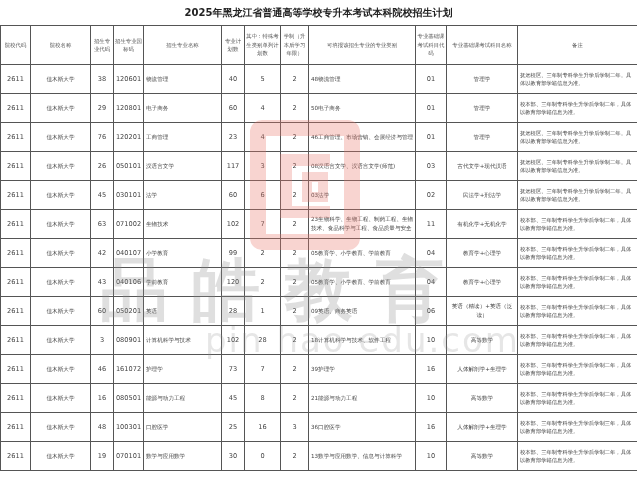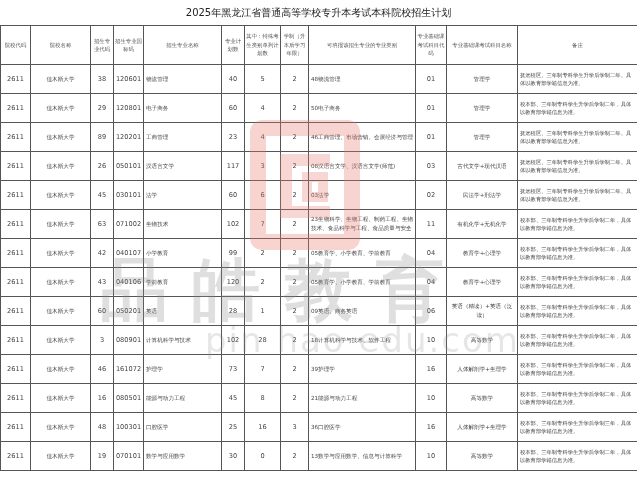--- a/index.html
+++ b/index.html
@@ -1,21 +1,21 @@
 <!DOCTYPE html>
 <html><head>
   <meta charset="utf-8">
   <style>
     * { margin: 0; padding: 0; box-sizing: border-box; }
     html, body { width: 637px; height: 500px; background: #ffffff; overflow: hidden; }
     body { font-family: "DejaVu Sans", "Liberation Sans", sans-serif; color: #333; position: relative; }
     .page { position: relative; width: 637px; height: 500px; background: #fff; }
     .title {
       position: absolute; left: 0; top: 0; width: 637px; height: 25px;
-      text-align: center; line-height: 25px; font-size: 10px; font-weight: normal; color: #222;
+      text-align: center; line-height: 25px; font-size: 10px; font-weight: bold; color: #222;
       letter-spacing: 0px;
     }
     table.plan {
       position: absolute; left: 0; top: 25px; width: 637px;
       border-collapse: collapse; table-layout: fixed;
     }
     table.plan td, table.plan th {
       border: 1px solid #555;
       font-size: 5.6px; line-height: 1.55;
       text-align: center; vertical-align: middle;
@@ -113,21 +113,21 @@
           <td class="num">4</td>
           <td class="num">2</td>
           <td class="left">50电子商务</td>
           <td class="num">01</td>
           <td>管理学</td>
           <td class="remark">校本部、三年制专科学生升学后学制二年，具体以教育部学籍信息为准。</td>
         </tr>
         <tr class="row">
           <td class="num">2611</td>
           <td>佳木斯大学</td>
-          <td class="num">89</td>
+          <td class="num">76</td>
           <td class="num">120201</td>
           <td class="left">工商管理</td>
           <td class="num">23</td>
           <td class="num">4</td>
           <td class="num">2</td>
           <td class="left">46工商管理、市场营销、会展经济与管理</td>
           <td class="num">01</td>
           <td>管理学</td>
           <td class="remark">抚远校区、三年制专科学生升学后学制二年。具体以教育部学籍信息为准。</td>
         </tr>

